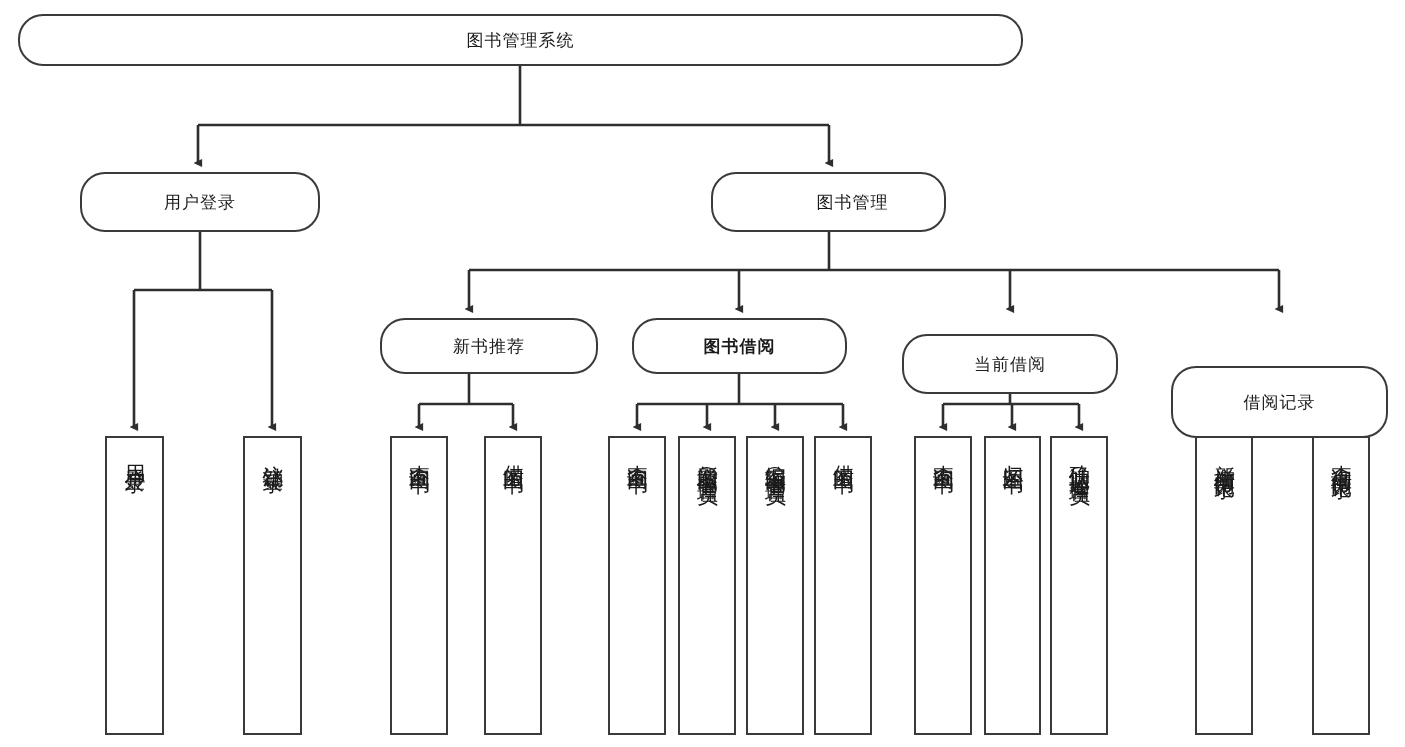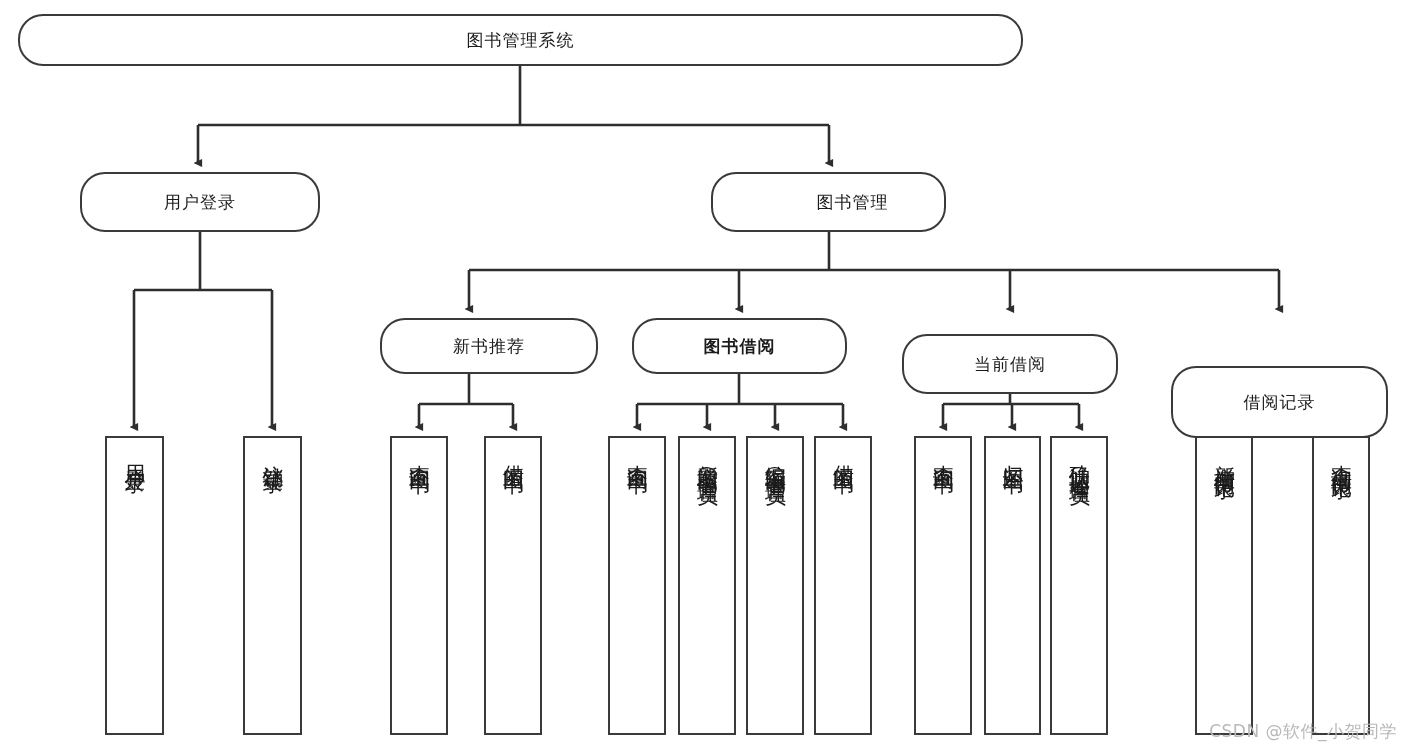--- a/index.html
+++ b/index.html
@@ -177,14 +177,13 @@
   <div class="node vert" id="n-leaf-10" style="left: 1050px; top: 436px; width: 58px; height: 299px;">
     <span class="vlabel">确认归还（管理员）</span>
   </div>
   <div class="node vert" id="n-leaf-11" style="left: 1195px; top: 436px; width: 58px; height: 299px;">
     <span class="vlabel">新增借阅记录</span>
   </div>
   <div class="node vert" id="n-leaf-12" style="left: 1312px; top: 436px; width: 58px; height: 299px;">
     <span class="vlabel">查询借阅记录</span>
   </div>
 
-  <div id="watermark">CSDN @软件_小贺同学</div>
 </div>
 
 </body></html>

